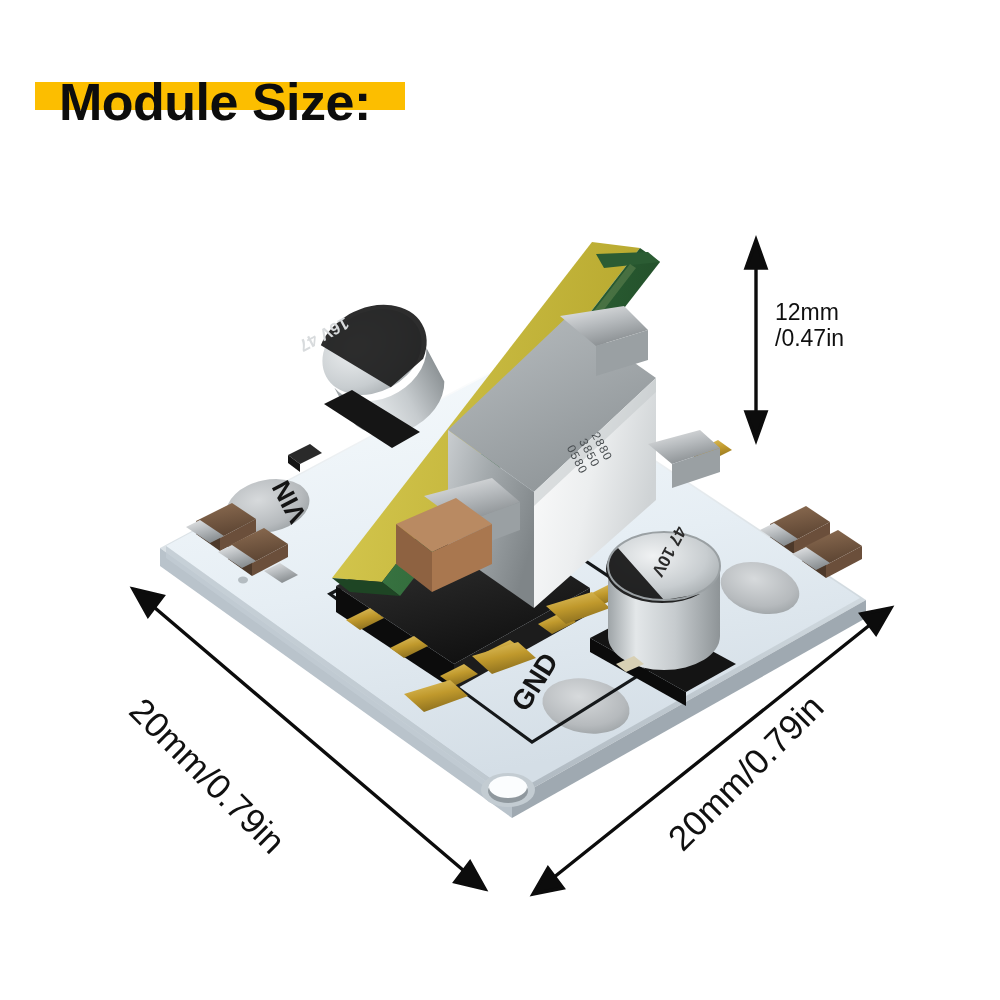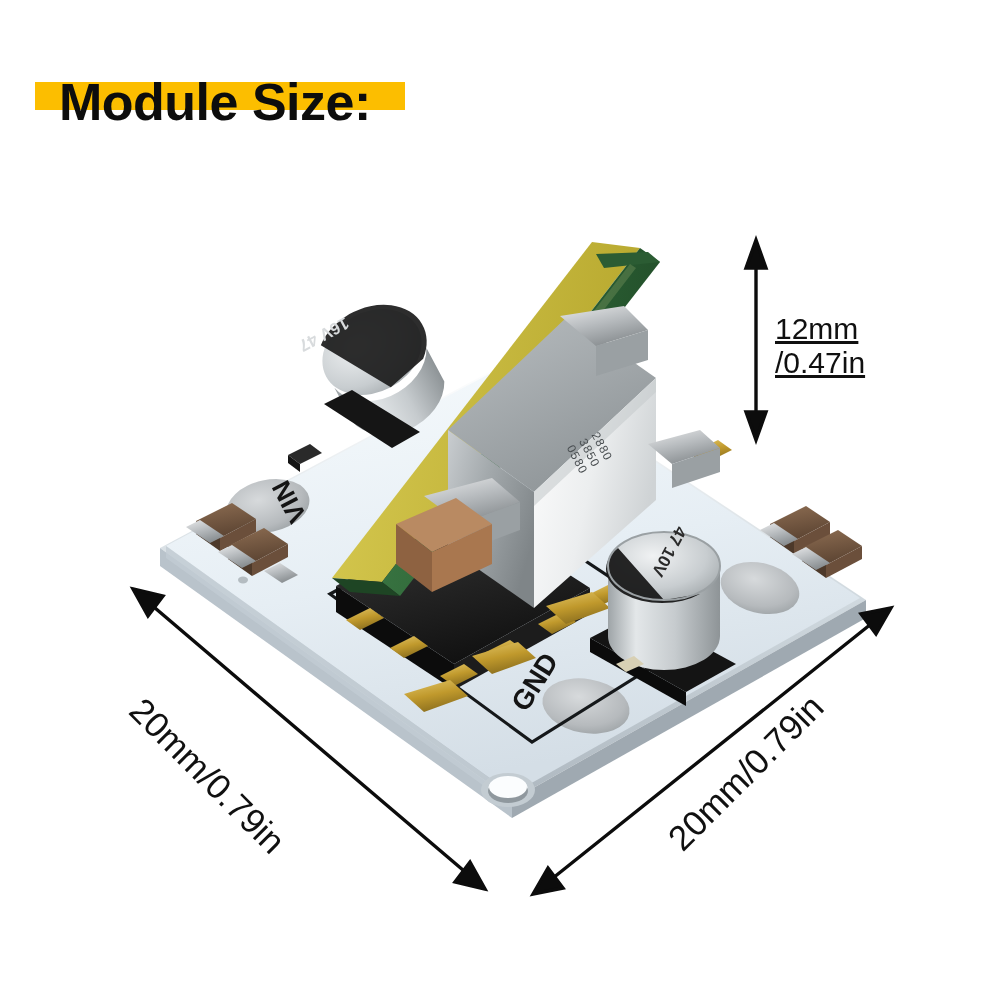--- a/index.html
+++ b/index.html
@@ -22,21 +22,21 @@
     position:absolute;left:34px;top:38px;
     font-size:52px;font-weight:bold;color:#0d0d0d;
     letter-spacing:-0.5px;line-height:1;white-space:nowrap;
   }
 
   
   .dim-label{
     position:absolute;color:#101010;font-size:33px;line-height:1.12;
     white-space:nowrap;font-weight:400;
   }
-  #dim-height-label{left:775px;top:312px;font-size:30px;text-decoration:underline;}
+  #dim-height-label{left:775px;top:300px;font-size:23px;}
   #dim-left-label{
     left:150px;top:690px;
     transform:rotate(45deg);transform-origin:left top;
     font-size:35px;
   }
   #dim-right-label{
     left:660px;top:830px;
     transform:rotate(-45deg);transform-origin:left top;
     font-size:35px;
   }

